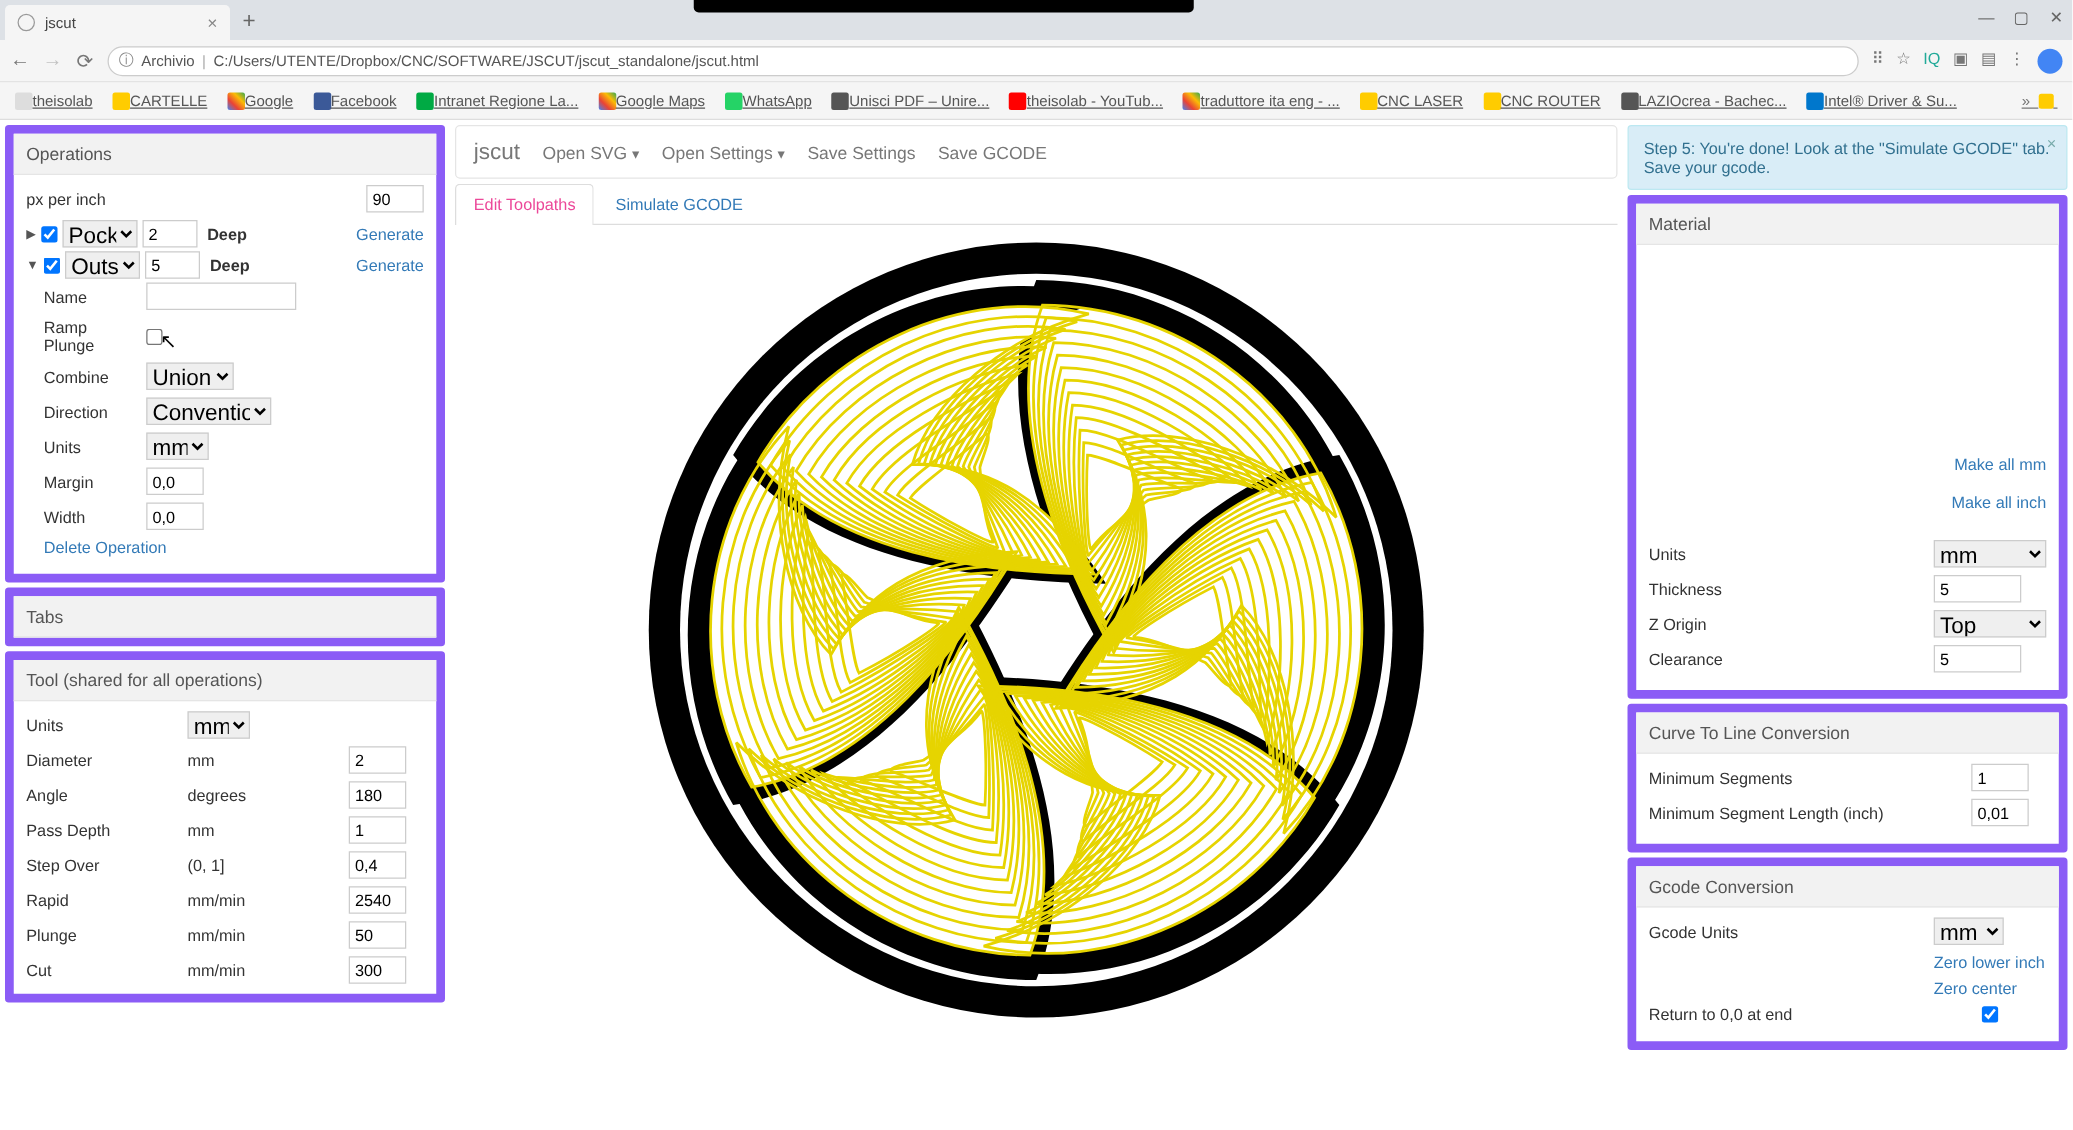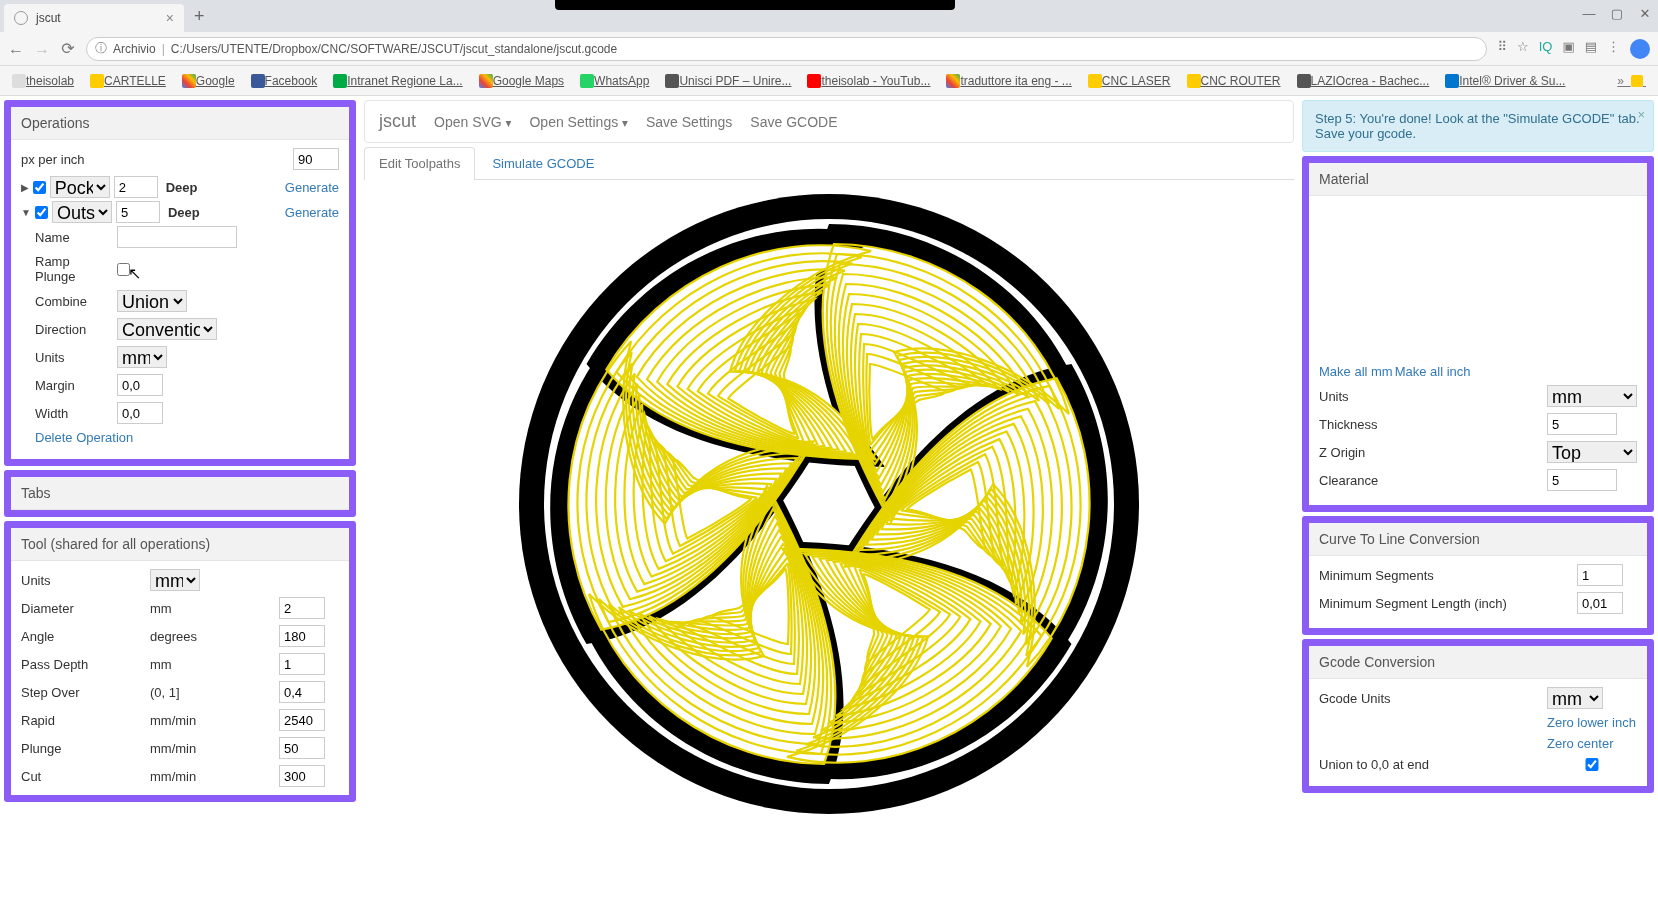--- a/index.html
+++ b/index.html
@@ -56,30 +56,30 @@
 .toolgrid { display:grid; grid-template-columns: 1fr 1fr 60px; gap:6px 10px; align-items:center; }
 .toolgrid .h { font-size:13px; color:#333; }
 
 
 .center { display:flex; flex-direction:column; }
 .app-nav { border:1px solid #e5e5e5; border-radius:4px; margin:4px; padding:10px 14px; display:flex; align-items:center; gap:18px; }
 .brand { font-size:18px; color:#777; }
 .navlink { color:#777; cursor:pointer; font-size:14px; }
 .tabs-nav { border-bottom:1px solid #ddd; margin:0 4px; display:flex; gap:2px; }
 .tabn { padding:8px 14px; border:1px solid transparent; border-bottom:none; color:#337ab7; cursor:pointer; font-size:13px; }
-.tabn.active { border-color:#ddd; border-radius:4px 4px 0 0; background:#fff; color:#737373; margin-bottom:-1px; }
+.tabn.active { border-color:#ddd; border-radius:4px 4px 0 0; background:#fff; color:#ec4899; margin-bottom:-1px; }
 .canvas { flex:1; margin:4px; display:flex; align-items:flex-start; justify-content:center; overflow:hidden; }
 .canvas svg { width:640px; height:640px; }
 
 
 .right { overflow-y:auto; }
 .alert { background:#d9edf7; border:1px solid #bce8f1; color:#31708f; padding:10px 12px; margin:4px; border-radius:3px; position:relative; font-size:13px; }
 .alert .close { position:absolute; right:8px; top:6px; color:#7aa; cursor:pointer; }
 .matrow { display:grid; grid-template-columns: 1fr 90px; gap:6px 10px; align-items:center; margin-bottom:6px; }
-.matlinks { display:flex; flex-direction:row; align-items:flex-end; gap:2px; margin-bottom:6px;}
+.matlinks { display:flex; flex-direction:column; align-items:flex-end; gap:15px; margin-bottom:23px;}
 .matcanvas { height:160px; }
 
 .cursor-img { position:absolute; pointer-events:none; font-size:16px; color:#000; }
 </style>
 </head>
 <body>
 
 <div class="titlebar">
   <div class="topblack"></div>
   <div class="tab">
@@ -96,21 +96,21 @@
 </div>
 
 <div class="addrbar">
   <span class="nav-icon">←</span>
   <span class="nav-icon" style="opacity:.4">→</span>
   <span class="nav-icon">⟳</span>
   <div class="addr-input">
     <span class="lock">ⓘ</span>
     <span>Archivio</span>
     <span style="color:#aaa">|</span>
-    <span>C:/Users/UTENTE/Dropbox/CNC/SOFTWARE/JSCUT/jscut_standalone/jscut.gcode</span>
+    <span>C:/Users/UTENTE/Dropbox/CNC/SOFTWARE/JSCUT/jscut_standalone/jscut.html</span>
   </div>
   <div class="addr-extras">
     <span>⠿</span>
     <span>☆</span>
     <span style="color:#2a9">IQ</span>
     <span>▣</span>
     <span>▤</span>
     <span>⋮</span>
     <span class="morebtn"></span>
   </div>
@@ -407,19 +407,19 @@
           </div>
         <div class="matrow">
             <span></span>
             <span class="link" style="text-align:left">Zero lower inch</span>
           </div>
         <div class="matrow">
             <span></span>
             <span class="link" style="text-align:left">Zero center</span>
           </div>
         <div class="matrow">
-            <span>Union to 0,0 at end</span>
+            <span>Return to 0,0 at end</span>
           <input type="checkbox" checked="" style="">
           </div>
       </div>
     </div>
   </div>
 </div>
 
 </body></html>

